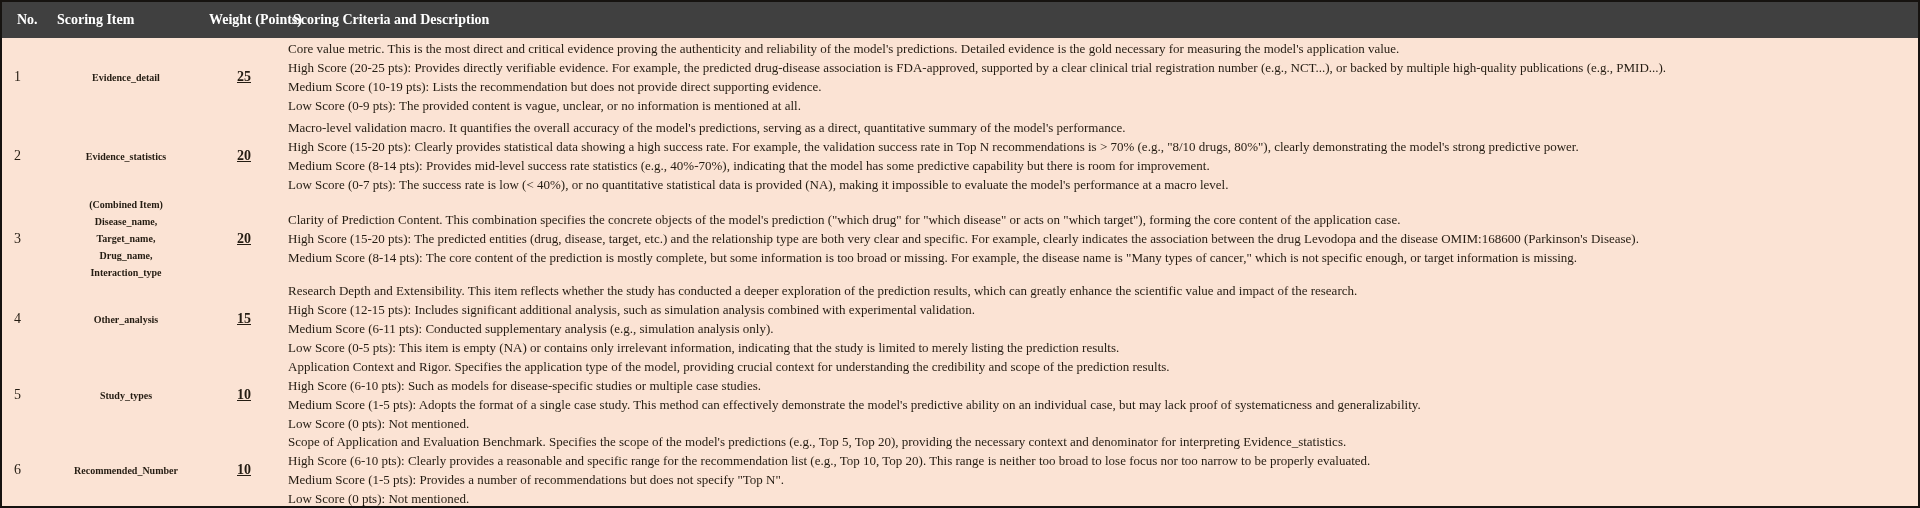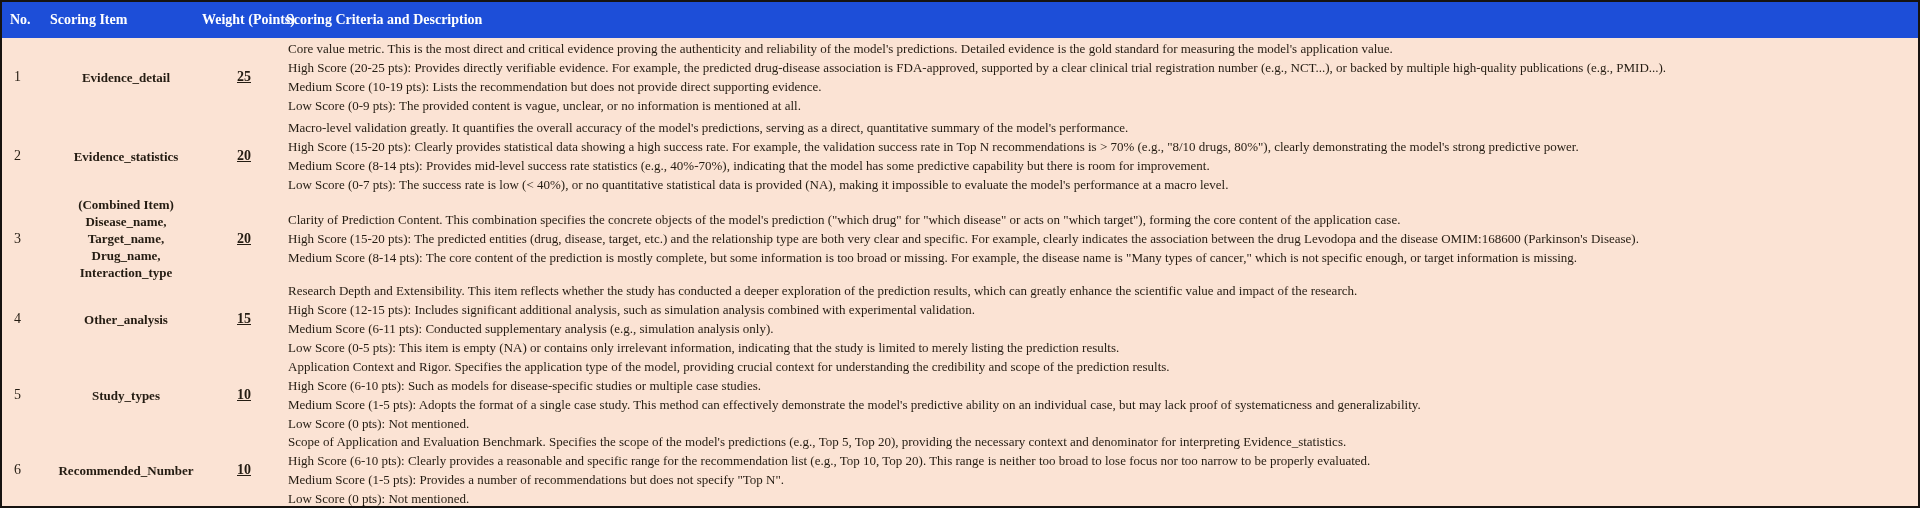--- a/index.html
+++ b/index.html
@@ -15,37 +15,38 @@
     flex-direction: column;
     overflow: hidden;
   }
   .grid-row {
     display: grid;
     grid-template-columns: 48px 152px 84px 1fr;
     align-items: center;
     flex: 0 0 auto;
   }
   .header-row {
-    background: #1d4ed8;
+    background: #404040;
     color: #ffffff;
     font-weight: bold;
     font-size: 14px;
     height: 36px;
+    padding-left: 7px;
   }
   .h-no { padding-left: 8px; text-align: left; }
   .h-item, .h-weight, .h-criteria { text-align: left; white-space: nowrap; }
   .body-row { background: transparent; }
   .row-1 { height: 78px; }
   .row-2 { height: 80px; }
   .row-3 { height: 84px; }
   .row-4 { height: 78px; }
   .row-5 { height: 74px; }
   .row-6 { flex: 1 1 auto; }
   .cell-no { padding-left: 12px; font-size: 14px; }
-  .cell-item { text-align: center; font-weight: bold; font-size: 13px; line-height: 17px; }
+  .cell-item { text-align: center; font-weight: bold; font-size: 10px; line-height: 17px; }
   .cell-weight { text-align: center; font-weight: bold; font-size: 14px; text-decoration: underline; }
   .cell-criteria { font-size: 13px; line-height: 19px; padding-left: 2px; overflow: hidden; }
   .crit-line { white-space: nowrap; }
   .crit-lead { font-weight: normal; }
 </style>
 </head>
 <body>
 
 <div class="rubric">
 
@@ -54,33 +55,33 @@
     <div class="h-item">Scoring Item</div>
     <div class="h-weight">Weight (Points)</div>
     <div class="h-criteria">Scoring Criteria and Description</div>
   </div>
 
   <div class="grid-row body-row row-1">
     <div class="cell-no">1</div>
     <div class="cell-item">Evidence_detail</div>
     <div class="cell-weight">25</div>
     <div class="cell-criteria">
-      <div class="crit-line"><span class="crit-lead">Core value metric.</span> <span class="crit-text">This is the most direct and critical evidence proving the authenticity and reliability of the model's predictions. Detailed evidence is the gold standard for measuring the model's application value.</span></div>
+      <div class="crit-line"><span class="crit-lead">Core value metric.</span> <span class="crit-text">This is the most direct and critical evidence proving the authenticity and reliability of the model's predictions. Detailed evidence is the gold necessary for measuring the model's application value.</span></div>
       <div class="crit-line"><span class="crit-lead">High Score (20-25 pts):</span> <span class="crit-text">Provides directly verifiable evidence. For example, the predicted drug-disease association is FDA-approved, supported by a clear clinical trial registration number (e.g., NCT...), or backed by multiple high-quality publications (e.g., PMID...).</span></div>
       <div class="crit-line"><span class="crit-lead">Medium Score (10-19 pts):</span> <span class="crit-text">Lists the recommendation but does not provide direct supporting evidence.</span></div>
       <div class="crit-line"><span class="crit-lead">Low Score (0-9 pts):</span> <span class="crit-text">The provided content is vague, unclear, or no information is mentioned at all.</span></div>
     </div>
   </div>
 
   <div class="grid-row body-row row-2">
     <div class="cell-no">2</div>
     <div class="cell-item">Evidence_statistics</div>
     <div class="cell-weight">20</div>
     <div class="cell-criteria">
-      <div class="crit-line"><span class="crit-lead">Macro-level validation greatly.</span> <span class="crit-text">It quantifies the overall accuracy of the model's predictions, serving as a direct, quantitative summary of the model's performance.</span></div>
+      <div class="crit-line"><span class="crit-lead">Macro-level validation macro.</span> <span class="crit-text">It quantifies the overall accuracy of the model's predictions, serving as a direct, quantitative summary of the model's performance.</span></div>
       <div class="crit-line"><span class="crit-lead">High Score (15-20 pts):</span> <span class="crit-text">Clearly provides statistical data showing a high success rate. For example, the validation success rate in Top N recommendations is &gt; 70% (e.g., "8/10 drugs, 80%"), clearly demonstrating the model's strong predictive power.</span></div>
       <div class="crit-line"><span class="crit-lead">Medium Score (8-14 pts):</span> <span class="crit-text">Provides mid-level success rate statistics (e.g., 40%-70%), indicating that the model has some predictive capability but there is room for improvement.</span></div>
       <div class="crit-line"><span class="crit-lead">Low Score (0-7 pts):</span> <span class="crit-text">The success rate is low (&lt; 40%), or no quantitative statistical data is provided (NA), making it impossible to evaluate the model's performance at a macro level.</span></div>
     </div>
   </div>
 
   <div class="grid-row body-row row-3">
     <div class="cell-no">3</div>
     <div class="cell-item">
       <div>(Combined Item)</div>

